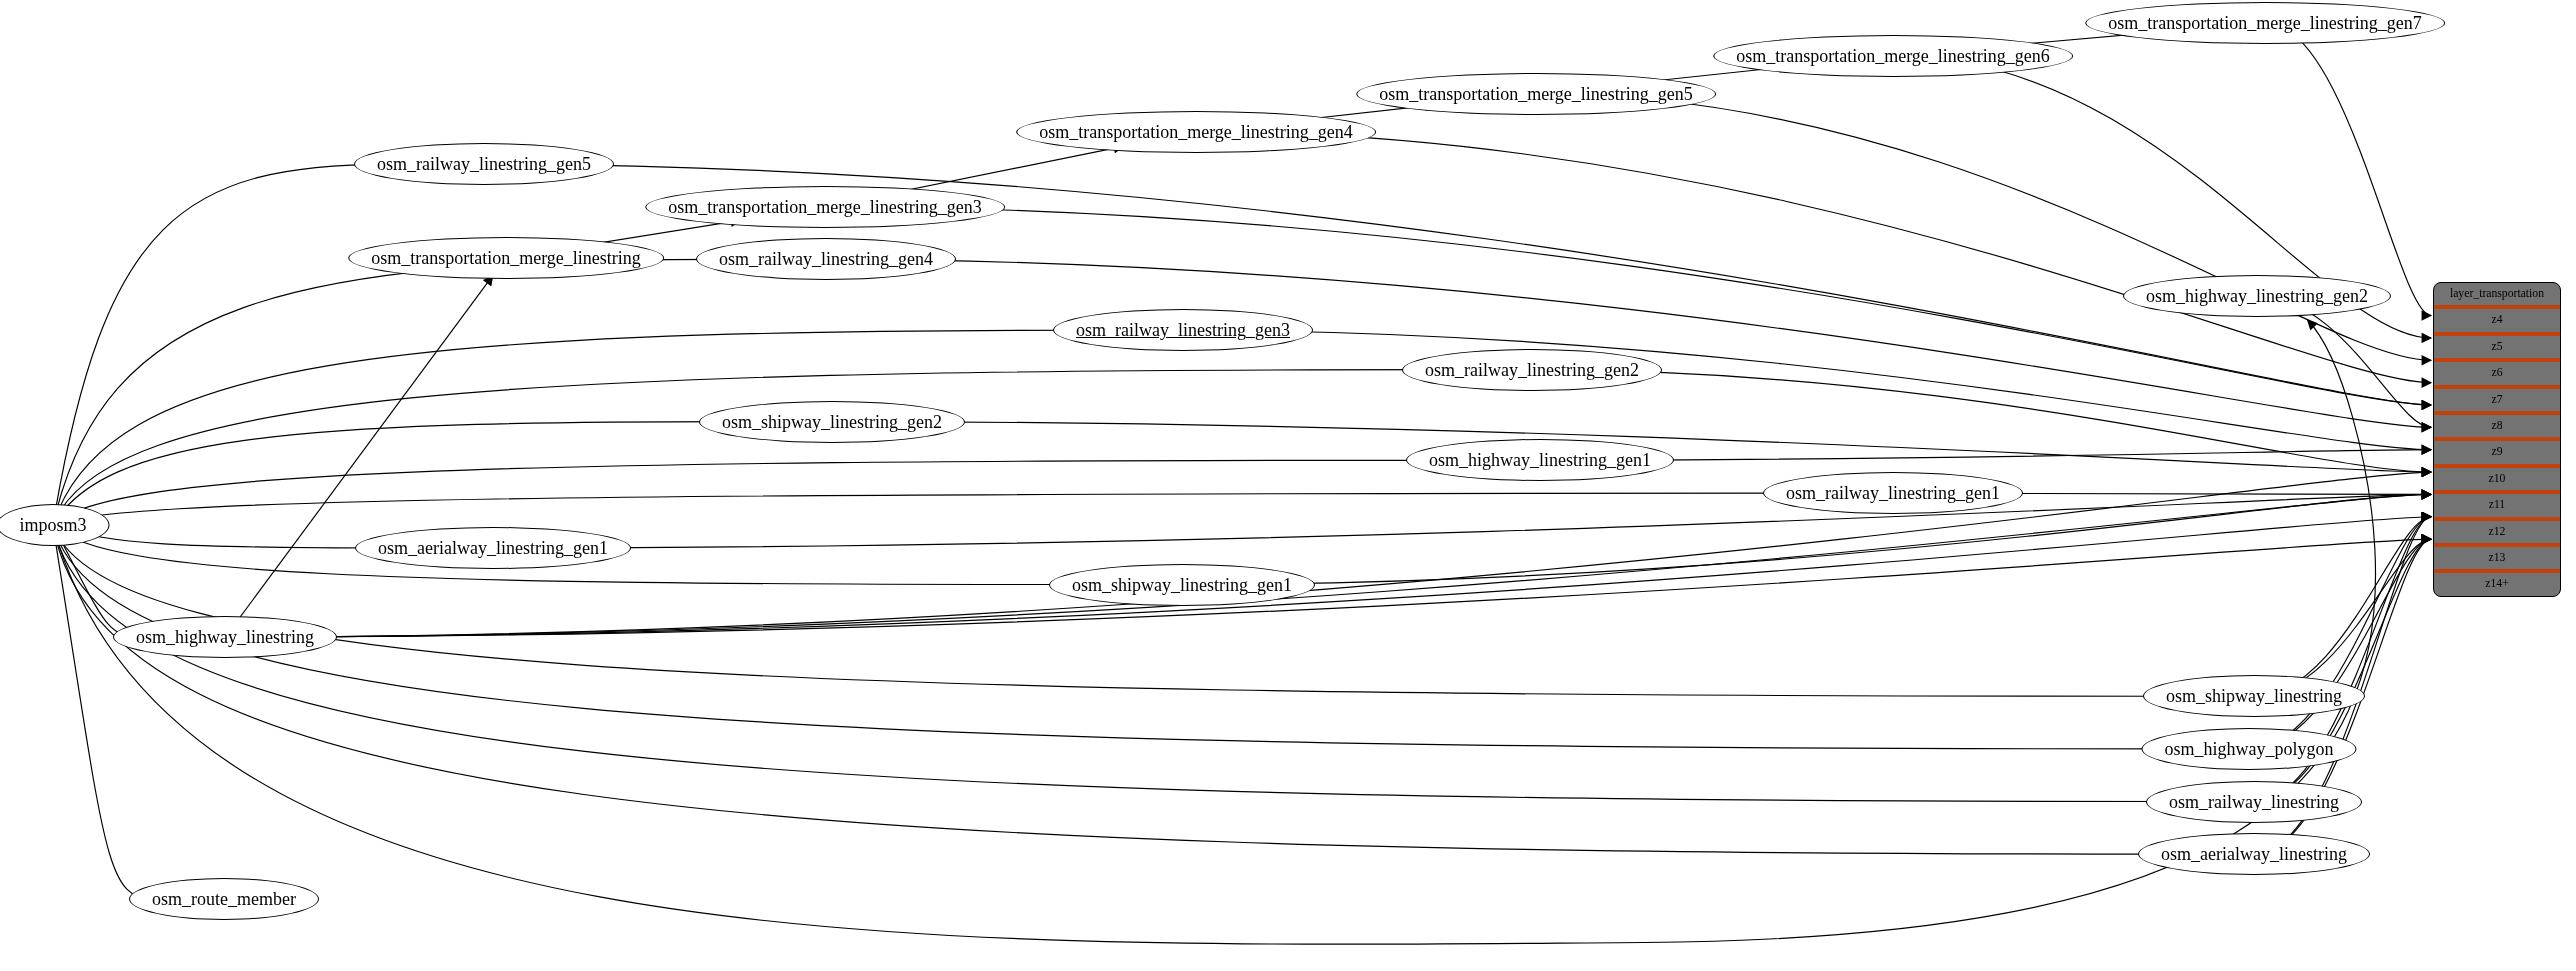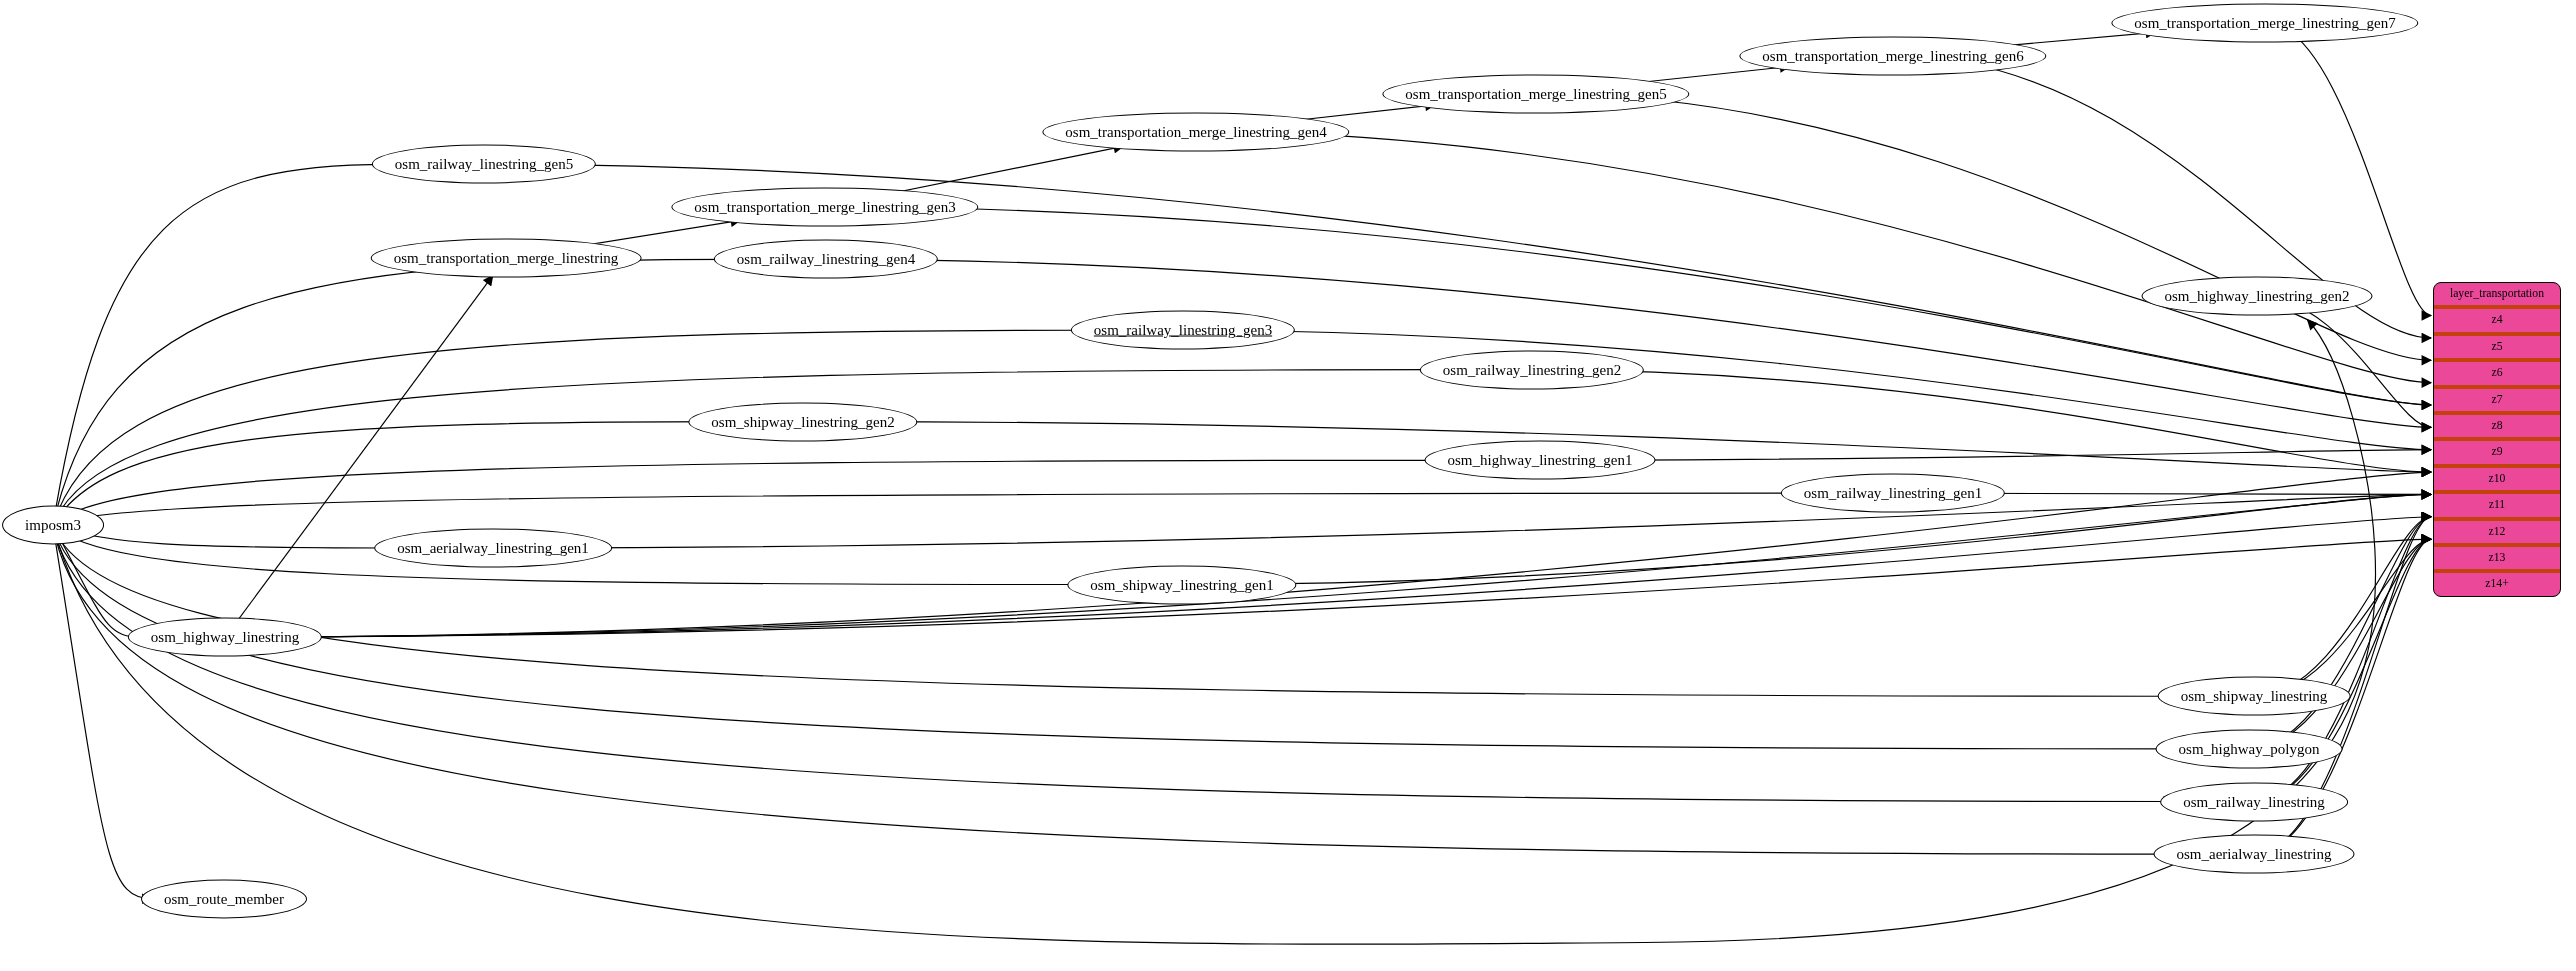--- a/index.html
+++ b/index.html
@@ -12,30 +12,30 @@
   }
   #edge-layer{position:absolute;left:0;top:0;z-index:1;}
   #edge-layer path.edge{fill:none;stroke:#000000;stroke-width:1.6px;}
   .node{
     position:absolute;z-index:2;
     transform:translate(-50%,-50%);
     background:#ffffff;
     border:1.2px solid #000000;
     border-radius:50%;
     padding:11px 22px;
-    font-size:15px;color:#000000;
+    font-size:18px;color:#000000;
     white-space:nowrap;text-align:center;
     line-height:1;
   }
   .ztable{
     position:absolute;z-index:2;
     border:1.2px solid #000000;
     border-radius:8px;
     overflow:hidden;
-    background:#ec4899;
+    background:#737373;
     text-align:center;
     font-size:11.7px;color:#000000;
   }
   .ztable .cell{
     height:22.4px;line-height:22.4px;
     border-top:4px solid #c2410c;
     white-space:nowrap;
   }
   .ztable .cell:first-child{border-top:none;}
 </style>
@@ -106,21 +106,21 @@
   <div class="node" style="left: 825px; top: 207px;"><span>osm_transportation_merge_linestring_gen3</span></div>
   <div class="node" style="left: 506px; top: 258px;"><span>osm_transportation_merge_linestring</span></div>
   <div class="node" style="left: 826px; top: 259px;"><span>osm_railway_linestring_gen4</span></div>
   <div class="node" style="left: 1196px; top: 132px;"><span>osm_transportation_merge_linestring_gen4</span></div>
   <div class="node" style="left: 1536px; top: 94px;"><span>osm_transportation_merge_linestring_gen5</span></div>
   <div class="node" style="left: 1893px; top: 56px;"><span>osm_transportation_merge_linestring_gen6</span></div>
   <div class="node" style="left: 2265px; top: 22.7px;"><span>osm_transportation_merge_linestring_gen7</span></div>
   <div class="node" style="left: 2257px; top: 296px;"><span>osm_highway_linestring_gen2</span></div>
   <div class="node" style="left: 1183px; top: 330px; text-decoration: underline;"><span>osm_railway_linestring_gen3</span></div>
   <div class="node" style="left: 1532px; top: 370px;"><span>osm_railway_linestring_gen2</span></div>
-  <div class="node" style="left: 803px; top: 422px; text-align: right;"><span>osm_shipway_linestring_gen2</span></div>
+  <div class="node" style="left: 832px; top: 422px; text-align: right;"><span>osm_shipway_linestring_gen2</span></div>
   <div class="node" style="left: 1540px; top: 460px;"><span>osm_highway_linestring_gen1</span></div>
   <div class="node" style="left: 1893px; top: 493px;"><span>osm_railway_linestring_gen1</span></div>
   <div class="node" style="left: 493px; top: 548px;"><span>osm_aerialway_linestring_gen1</span></div>
   <div class="node" style="left: 1182px; top: 585px;"><span>osm_shipway_linestring_gen1</span></div>
   <div class="node" style="left: 225px; top: 637px;"><span>osm_highway_linestring</span></div>
   <div class="node" style="left: 2254px; top: 696px;"><span>osm_shipway_linestring</span></div>
   <div class="node" style="left: 2249px; top: 749px;"><span>osm_highway_polygon</span></div>
   <div class="node" style="left: 2254px; top: 802px;"><span>osm_railway_linestring</span></div>
   <div class="node" style="left: 2254px; top: 854px;"><span>osm_aerialway_linestring</span></div>
   <div class="node" style="left: 224px; top: 899px;"><span>osm_route_member</span></div>

